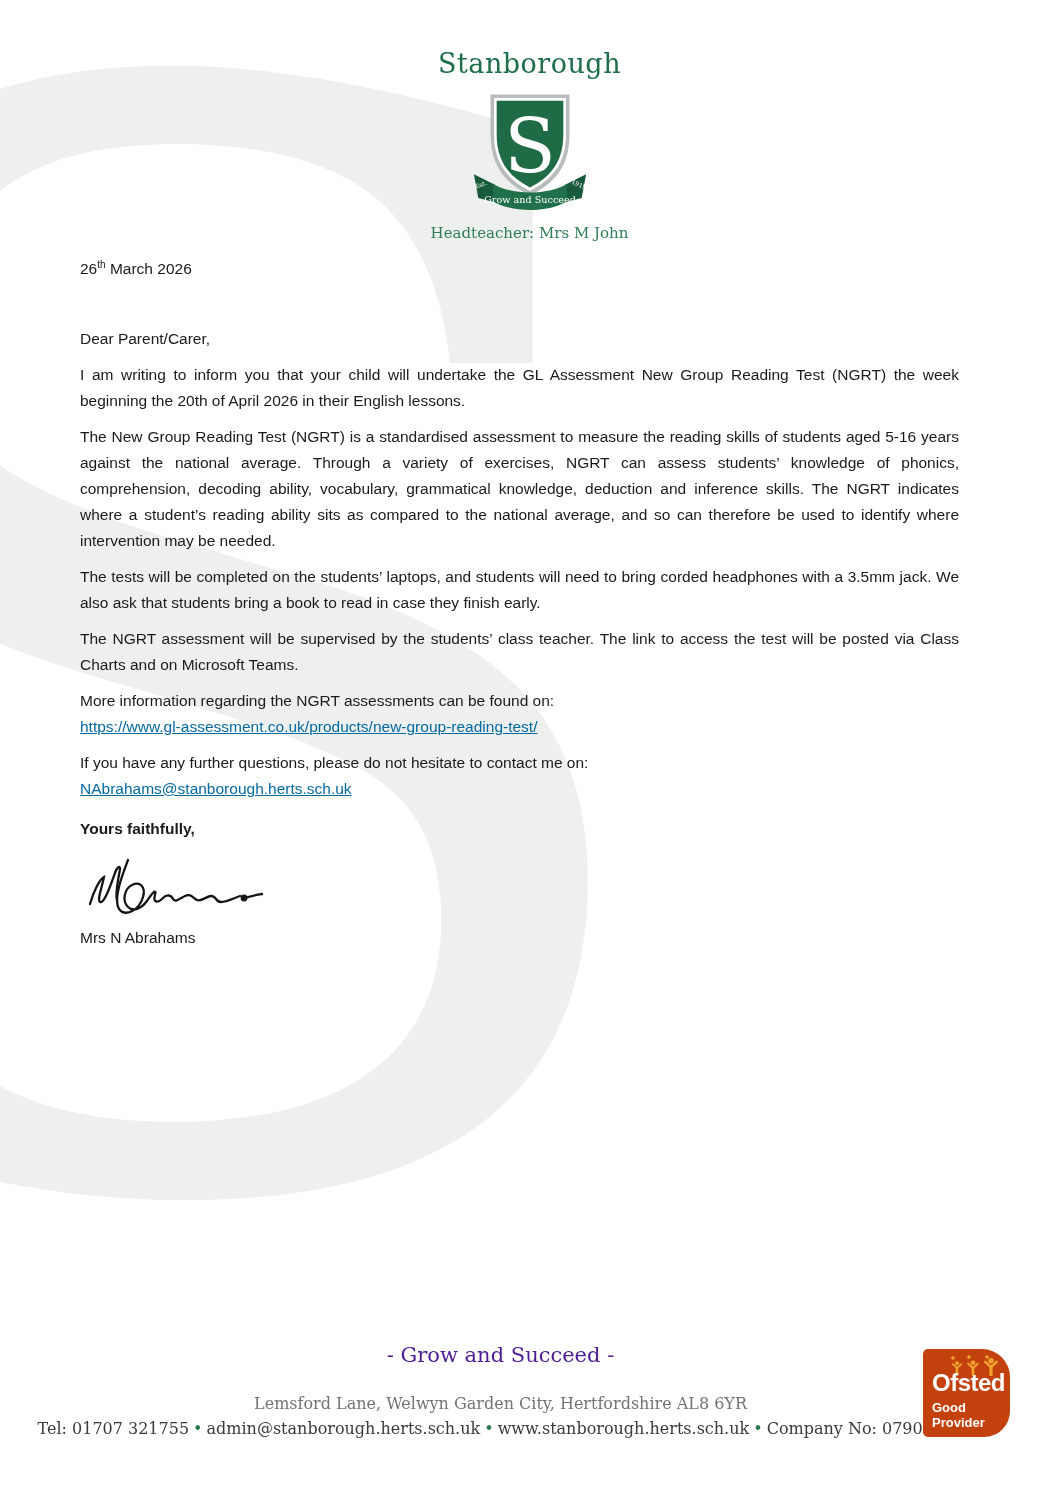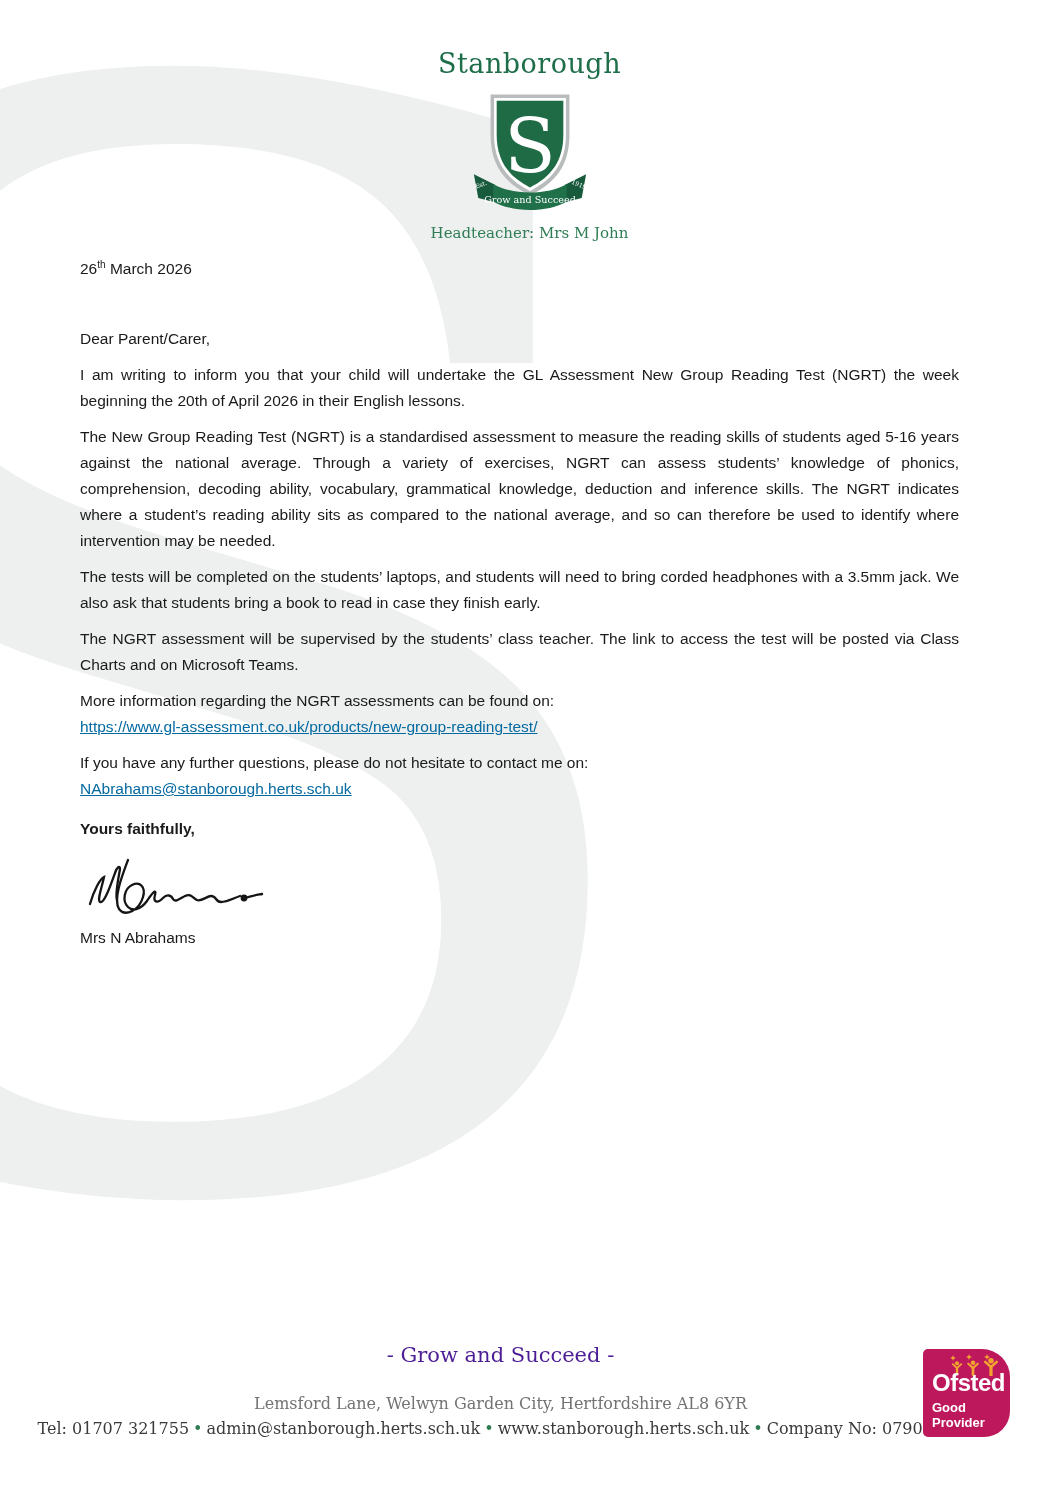--- a/index.html
+++ b/index.html
@@ -47,21 +47,21 @@
     position:absolute; z-index:1; left:0; bottom:56px; width:100%;
     padding-right:58px; text-align:center;
     font-family:"DejaVu Serif", serif;
   }
   .motto { font-size:21px; color:#4c1d95; margin-bottom:24px; }
   .addr { font-size:16px; color:#737373; line-height:25px; }
   .contact { font-size:16px; color:#3a3a3a; line-height:25px; }
   .contact .dot { color:#2e7d52; padding:0 4px; }
   .ofsted {
     position:absolute; z-index:2; right:49px; bottom:60px;
-    width:87px; height:88px; background:#be185d;
+    width:87px; height:88px; background:#c2410c;
     border-radius:5px 28px 26px 5px;
     font-family:"Liberation Sans", sans-serif; color:#ffffff;
   }
   .ofsted-figures { position:absolute; top:5px; left:20px; }
   .o-name { position:absolute; top:20px; left:9px; font-size:24px; font-weight:bold; letter-spacing:-0.5px; }
   .o-good { position:absolute; top:51px; left:9px; font-size:13px; font-weight:bold; }
   .o-prov { position:absolute; top:66px; left:9px; font-size:13px; font-weight:bold; }
   .crest-s-text { font-family:"DejaVu Serif", serif; }
   .ribbon-text { font-family:"DejaVu Serif", serif; }
 </style>

